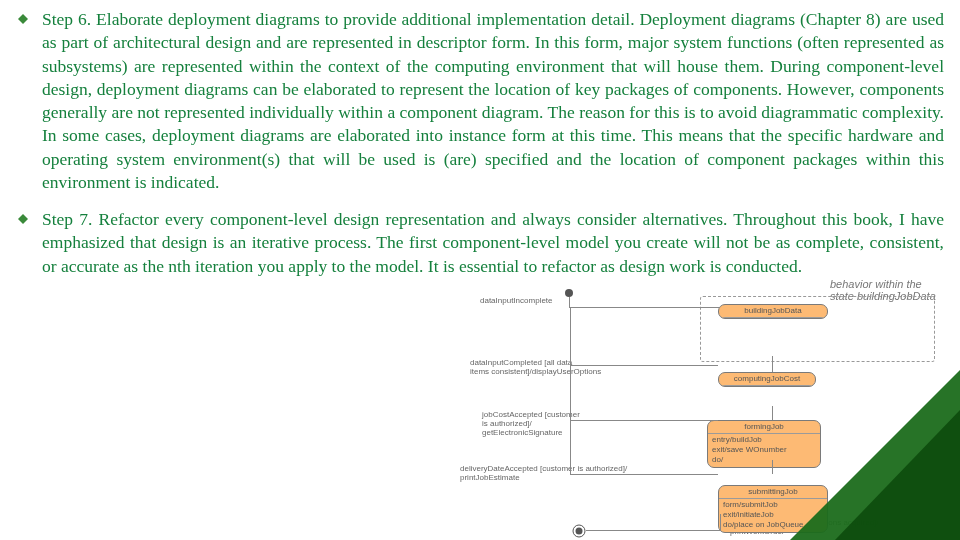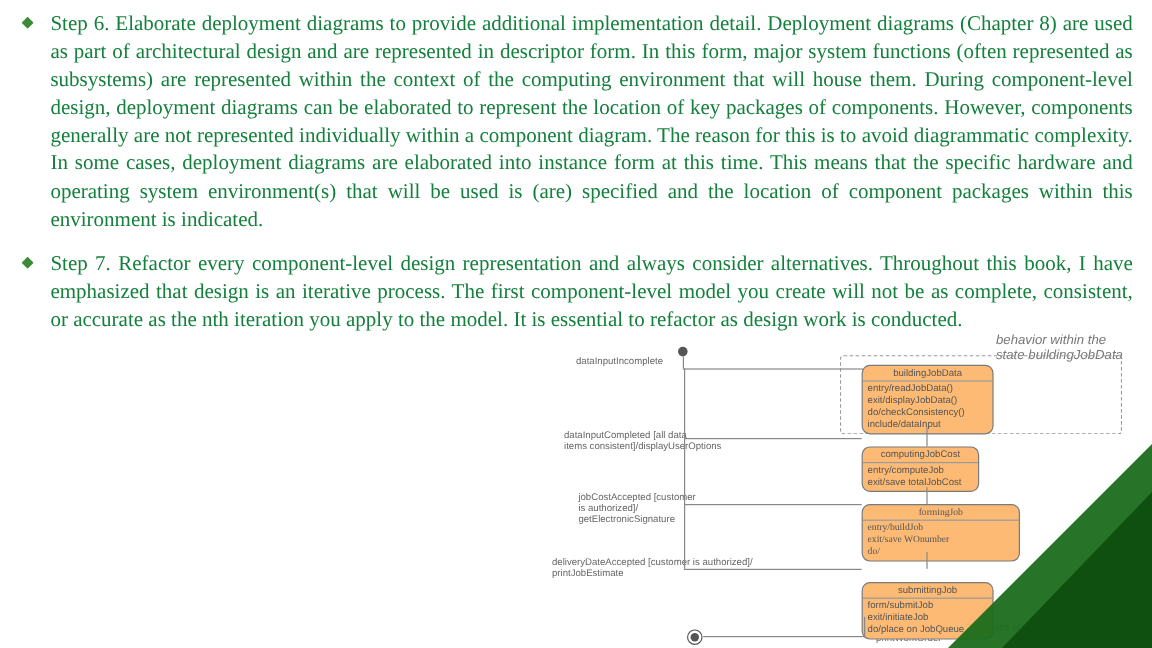--- a/index.html
+++ b/index.html
@@ -136,33 +136,27 @@
   <div class="trans-label" style="left: 22px; top: 110px; white-space: pre;">jobCostAccepted [customer
 is authorized]/
 getElectronicSignature</div>
   <div class="trans-label" style="left: 0px; top: 164px; white-space: pre;">deliveryDateAccepted [customer is authorized]/
 printJobEstimate</div>
   <div class="trans-label" style="left: 270px; top: 218px; text-align: left; white-space: pre;">jobSubmitted [all authorizations acquired]/
 printWorkOrder</div>
 
   <div class="state-box" style="position:absolute; left:258px; top:4px; width:110px;">
     <div class="state-title">buildingJobData</div>
-    <div class="state-body" style="white-space: pre;">entry/readJobData()
-exit/displayJobData()
-do/checkConsistency()
-include/dataInput</div>
   </div>
 
   <div class="state-box" style="position:absolute; left:258px; top:72px; width:98px;">
     <div class="state-title">computingJobCost</div>
-    <div class="state-body" style="white-space: pre;">entry/computeJob
-exit/save totalJobCost</div>
   </div>
 
-  <div class="state-box" style="position:absolute; left:258px; top:120px; width:132px;font-family:Liberation Serif, serif;">
+  <div class="state-box" style="position:absolute; left:247px; top:120px; width:114px;">
     <div class="state-title">formingJob</div>
     <div class="state-body" style="white-space: pre;">entry/buildJob
 exit/save WOnumber
 do/</div>
   </div>
 
   <div class="state-box" style="position:absolute; left:258px; top:185px; width:110px;">
     <div class="state-title">submittingJob</div>
     <div class="state-body" style="white-space: pre;">form/submitJob
 exit/initiateJob

